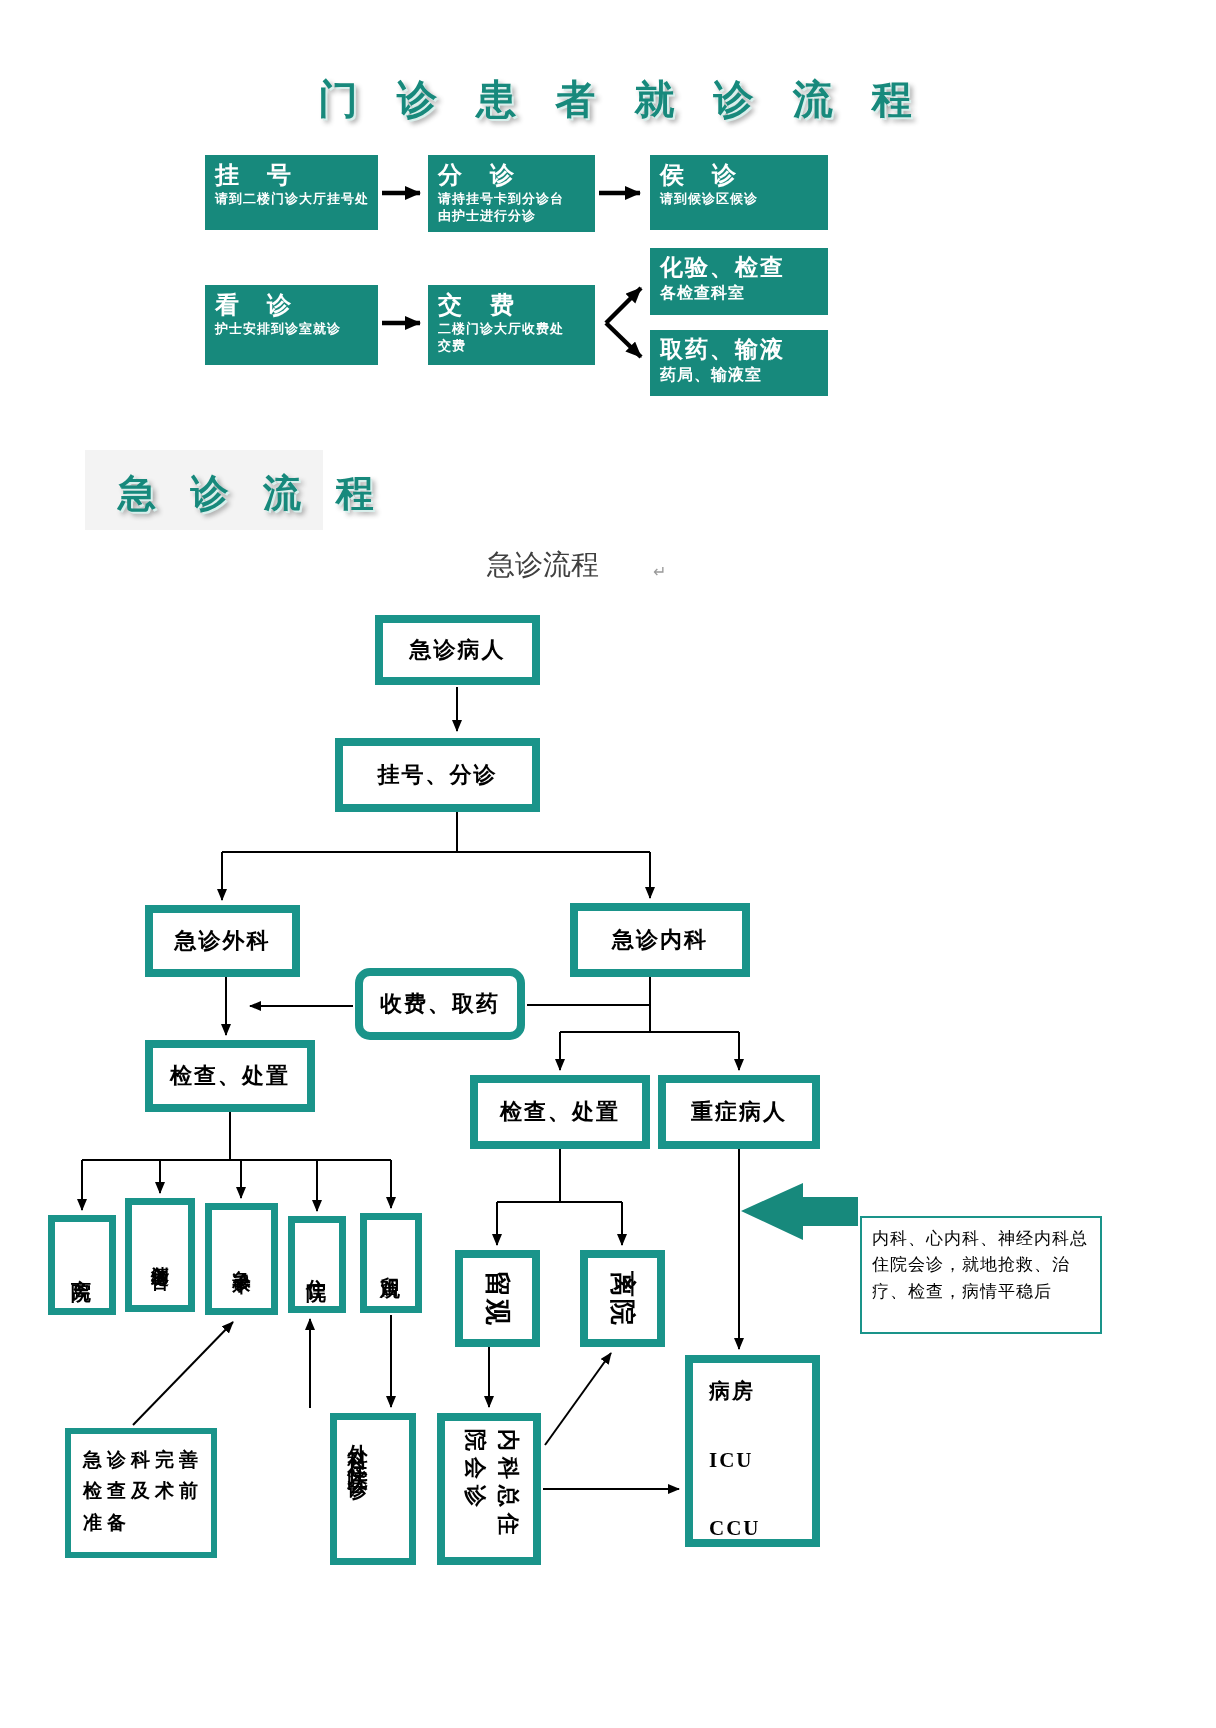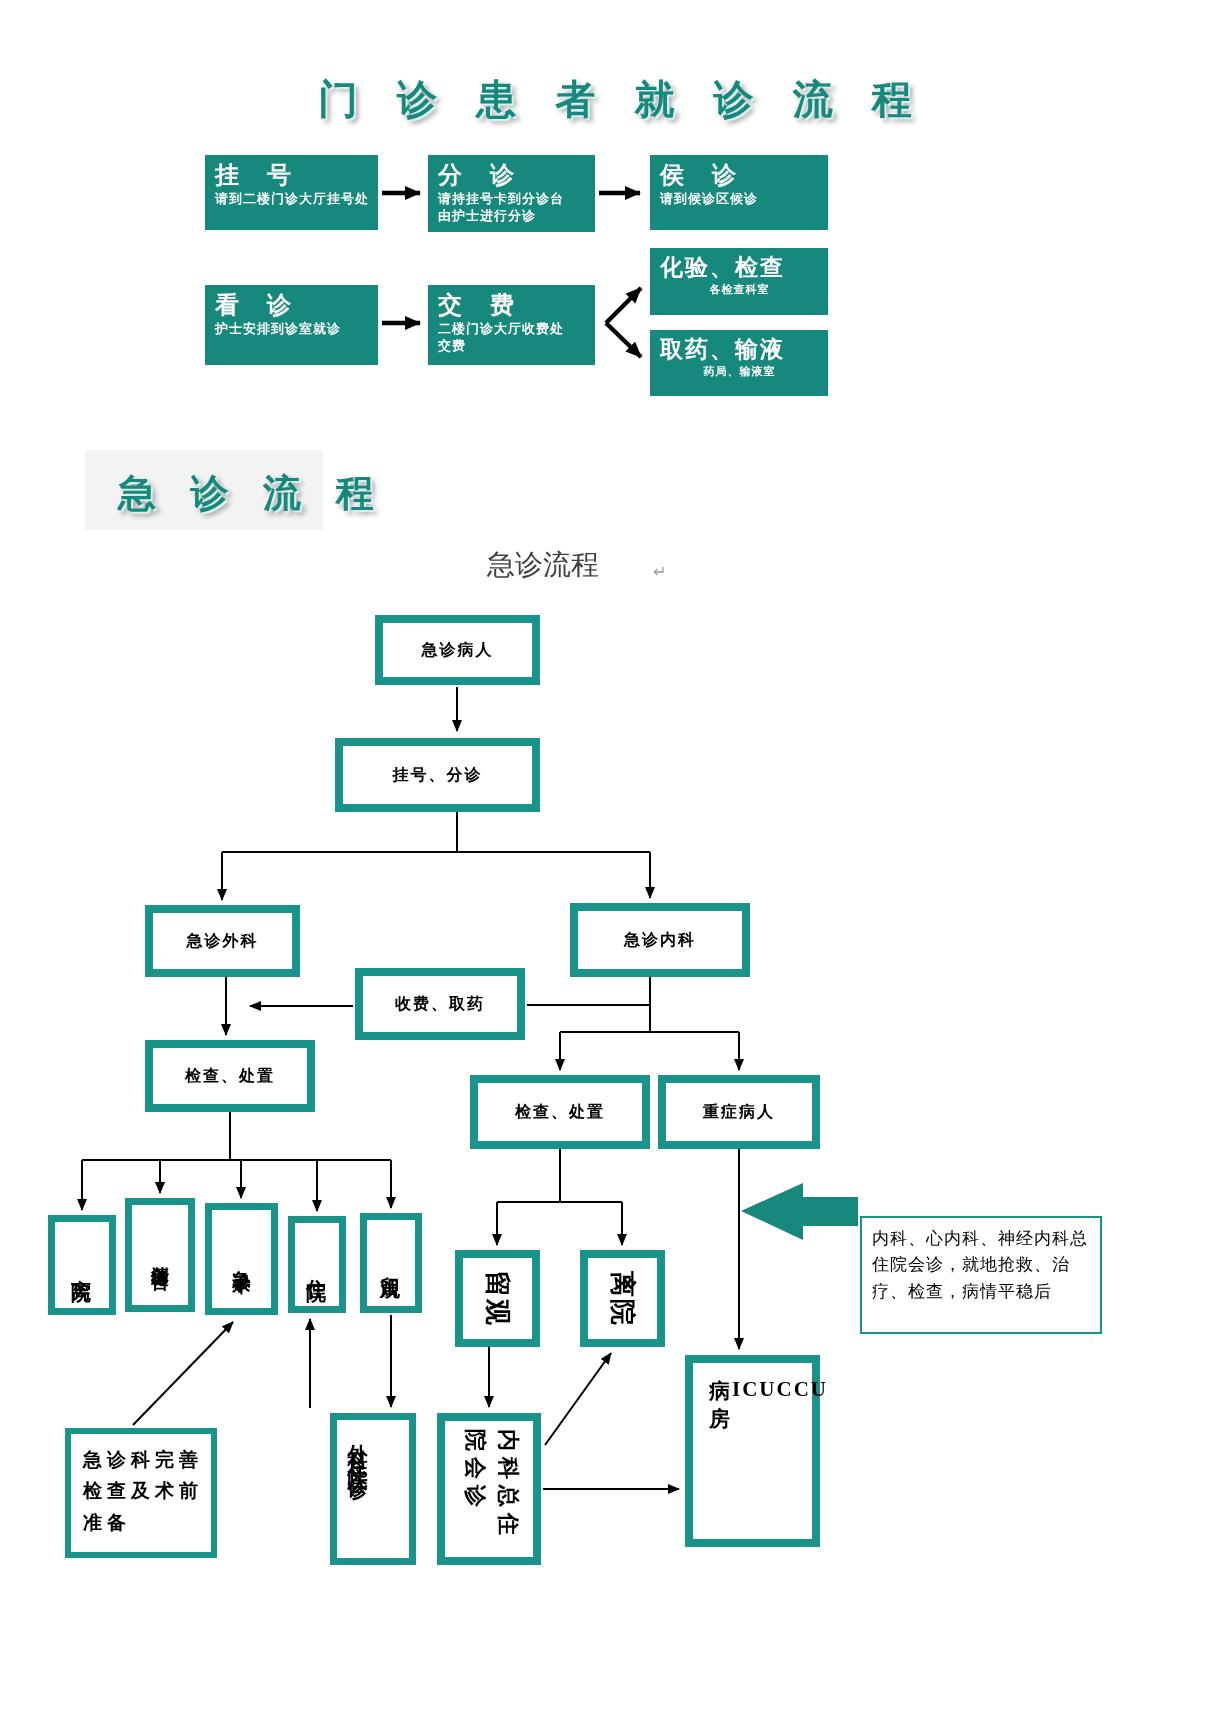--- a/index.html
+++ b/index.html
@@ -40,54 +40,54 @@
   .tealbox .t{font-size:24px;font-weight:bold;letter-spacing:2px;line-height:1.1;}
   .tealbox .d{font-size:13px;font-weight:bold;white-space:pre-line;margin-top:3px;line-height:1.25;letter-spacing:1px;}
   .op1{left:205px;top:155px;width:173px;height:75px;}
   .op2{left:428px;top:155px;width:167px;height:77px;}
   .op3{left:650px;top:155px;width:178px;height:75px;}
   .op4{left:205px;top:285px;width:173px;height:80px;}
   .op5{left:428px;top:285px;width:167px;height:80px;}
   .op6{left:650px;top:248px;width:178px;height:67px;}
   .op7{left:650px;top:330px;width:178px;height:66px;}
   .op6 .t,.op7 .t{font-size:23px;}
-  .op6 .d,.op7 .d{font-size:11px;text-align:center;}
+  .op6 .d,.op7 .d{font-size:16px;}
 
   
   .fnode{
     border:8px solid var(--flow-border);
     background:#fff;color:#000;
     display:flex;align-items:center;justify-content:center;
     font-family:"Liberation Serif",serif;font-weight:bold;
-    font-size:16px;letter-spacing:2px;text-align:center;
+    font-size:22px;letter-spacing:2px;text-align:center;
   }
   .n-patient{left:375px;top:615px;width:165px;height:70px;}
   .n-triage{left:335px;top:738px;width:205px;height:74px;}
   .n-surgery{left:145px;top:905px;width:155px;height:72px;}
   .n-internal{left:570px;top:903px;width:180px;height:74px;}
-  .n-fee{left:355px;top:968px;width:170px;height:72px;}
+  .n-fee{left:355px;top:968px;width:170px;height:72px;border-radius:15px;}
   .n-exam-s{left:145px;top:1040px;width:170px;height:72px;}
   .n-exam-i{left:470px;top:1075px;width:180px;height:74px;}
   .n-critical{left:658px;top:1075px;width:162px;height:74px;}
 
   .vup{writing-mode:vertical-rl;text-orientation:upright;}
   .vrot{writing-mode:vertical-rl;text-orientation:sideways;}
 
   .n-discharge-s{left:48px;top:1215px;width:68px;height:100px;border-width:7px;font-size:20px;}
   .n-debridement{left:125px;top:1198px;width:70px;height:114px;border-width:7px;font-size:18px;letter-spacing:2px;}
   .n-operation{left:205px;top:1203px;width:73px;height:112px;border-width:7px;font-size:18px;letter-spacing:2px;}
   .n-admission{left:288px;top:1216px;width:58px;height:97px;border-width:7px;font-size:20px;}
   .n-observe-s{left:360px;top:1213px;width:62px;height:100px;border-width:7px;font-size:20px;}
   .n-observe-i{left:455px;top:1250px;width:85px;height:97px;font-size:26px;}
   .n-discharge-i{left:580px;top:1250px;width:85px;height:97px;font-size:26px;}
 
   .n-ward{
     left:685px;top:1355px;width:135px;height:192px;
-    display:flex;flex-direction:row;align-items:flex-start;justify-content:space-between;
-    padding:14px 10px 16px 16px;font-size:21px;text-align:left;
+    display:flex;flex-direction:column;align-items:flex-start;justify-content:space-between;
+    padding:14px 10px 16px 16px;font-size:21px;text-align:left;gap:43px;
   }
   .n-note{
     left:860px;top:1216px;width:242px;height:118px;
     border:2px solid var(--flow-border);background:#fff;color:#000;
     font-family:"Liberation Serif",serif;font-size:17px;line-height:1.55;
     padding:8px 10px;text-align:left;letter-spacing:1px;
   }
   .n-prep{
     left:65px;top:1428px;width:152px;height:130px;border-width:6px;
     display:block;padding:10px 8px 6px 12px;font-size:19px;

